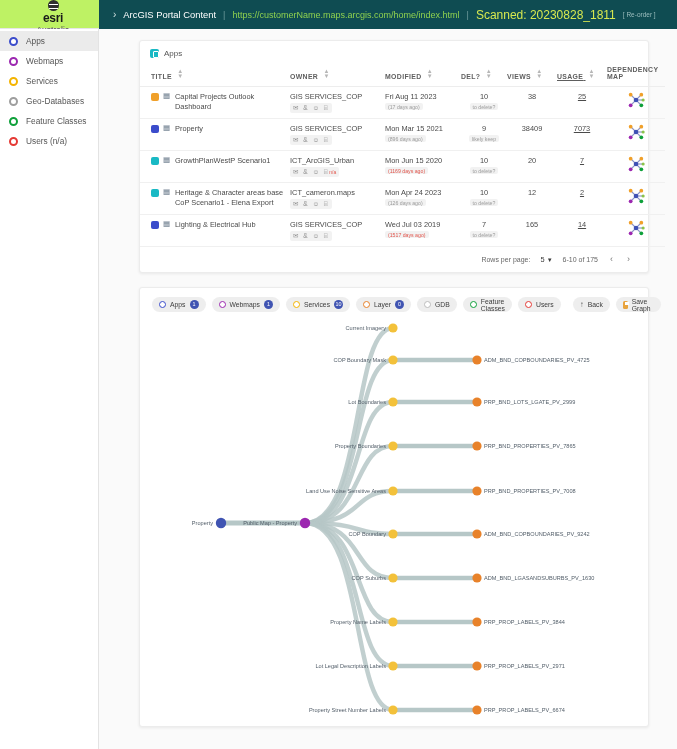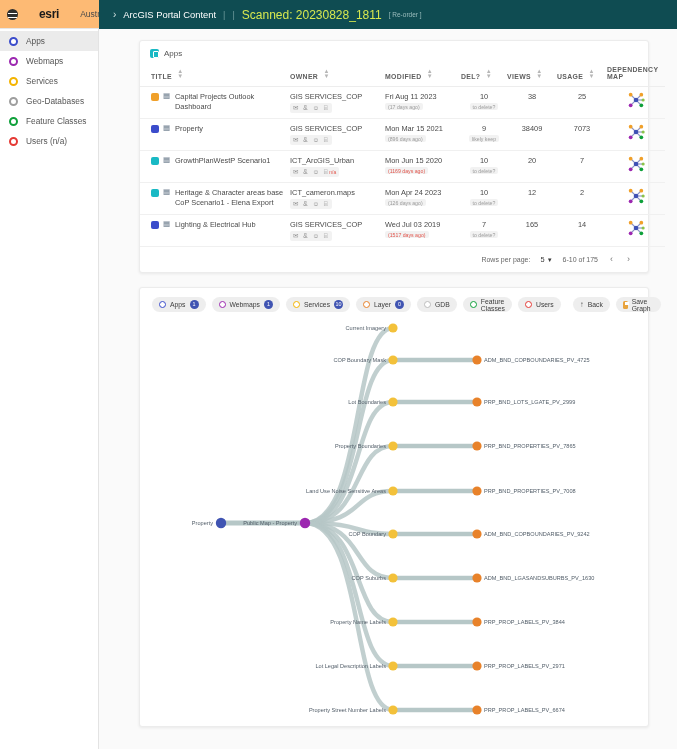--- a/index.html
+++ b/index.html
@@ -11,23 +11,24 @@
     overflow: hidden;
     position: relative;
   }
 
   
   .topbar {
     position: absolute; top: 0; left: 0; width: 677px; height: 29px;
     display: flex; align-items: center;
   }
   .brandbox {
-    width: 99px; height: 29px; background: #fdba74;
-    display: flex; align-items: center; gap: 21px; padding-left: 7px;
+    width: 99px; height: 29px; background: #bef264;
+    display: flex; align-items: center; gap: 0; padding-left: 7px;
     border-bottom: 1px solid #e6e6e6;
+    flex-direction: column;
   }
   .esri-globe {
     width: 11px; height: 11px; border-radius: 50%;
     background: #2e2e2e; position: relative; flex: none;
   }
   .esri-globe:after {
     content: ""; position: absolute; left: 1px; top: 4px;
     width: 9px; height: 3px; border-top: 1px solid #fff; border-bottom: 1px solid #fff;
   }
   .esri-word { font-size: 12px; font-weight: bold; color: #1a1a1a; letter-spacing: -0.3px; }
@@ -109,21 +110,21 @@
   .sorter { display:inline-block; margin-left:3px; color:#b6b6b6; font-size:6px; line-height:5px; vertical-align: 1px;}
   table.grid td {
     border-bottom: 1px solid #f0f0f0; padding: 5px 0 5px 0;
     font-size: 7.4px; color: #4a4a4a; vertical-align: top;
   }
   .c-title  { width: 150px; padding-left: 11px !important; }
   .c-owner  { width: 95px; }
   .c-mod    { width: 76px; }
   .c-del    { width: 46px; text-align: center; }
   .c-views  { width: 50px; text-align: center; }
-  .c-usage  { width: 50px; text-align: center; }
+  .c-usage  { width: 50px; text-align: center; text-decoration: underline; }
   .c-dep    { width: 58px; text-align: center; }
   th.c-del, th.c-views, th.c-usage { text-align: left; }
   th.c-dep  { text-align: center; }
 
   .title-line { display: flex; align-items: flex-start; gap: 4px; }
   .tl-icon1 { width: 8px; height: 8px; border-radius: 2px; flex: none; margin-top: 0.5px; }
   .tl-icon2 { width: 8px; height: 8px; flex: none; color: #6b7b8c; font-size: 7.5px; line-height: 8px; }
   .title-txt { line-height: 10px; }
 
   .owner-name { color: #4a4a4a; font-size: 7.4px; }
@@ -194,20 +195,21 @@
   <div class="brandbox">
     <div class="esri-globe"></div>
     <span class="esri-word">esri</span>
     <span class="esri-sub">Australia</span>
     <span class="brand-caret">‹</span>
   </div>
   <div class="navbar">
     <span class="nav-chev">›</span>
     <span class="nav-title">ArcGIS Portal Content</span>
     <span class="nav-sep">|</span>
+    <span class="nav-url">https://customerName.maps.arcgis.com/home/index.html</span>
     <span class="nav-sep">|</span>
     <span class="nav-scan">Scanned: 20230828_1811</span>
     <span class="nav-reorder">[ Re-order ]</span>
   </div>
 </div>
 
 <div class="sidebar">
   <div class="side-item active">
     <span class="ring r-apps"></span>
     <span>Apps</span>

